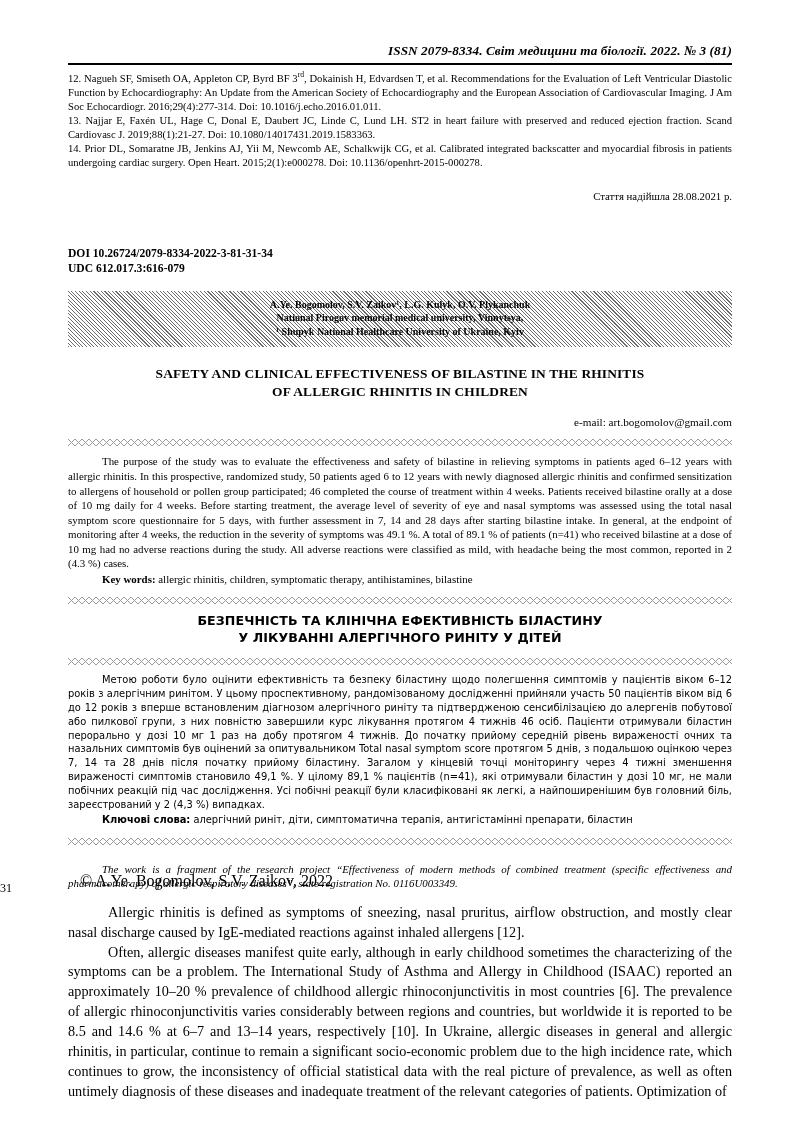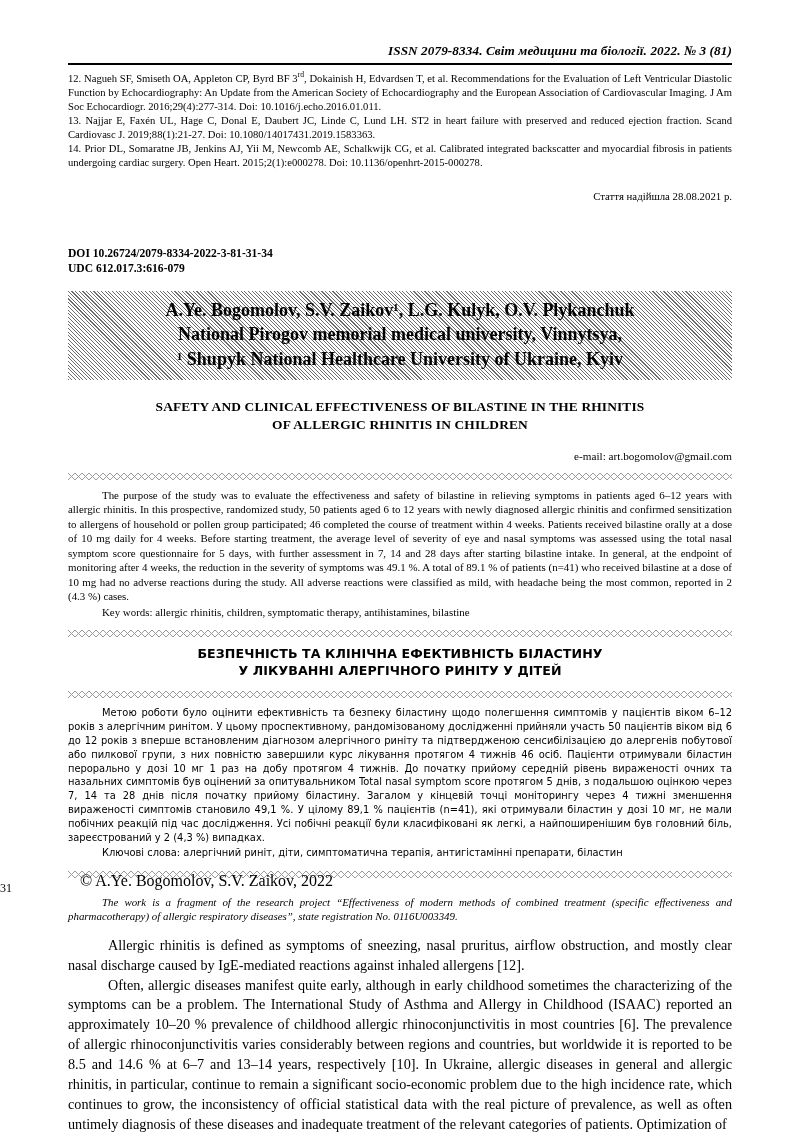--- a/index.html
+++ b/index.html
@@ -66,21 +66,21 @@
     line-height: 1.32;
   }
   .ids div { white-space: nowrap; }
 
   
   .authorband {
     margin-top: 14px;
     padding: 7px 0 8px 0;
     text-align: center;
     font-weight: bold;
-    font-size: 18px;
+    font-size: 10px;
     line-height: 1.38;
     background-color: #ffffff;
     background-image:
       repeating-linear-gradient(45deg,
         #6d6d6d 0px, #6d6d6d 0.8px,
         rgba(255,255,255,0) 0.8px, rgba(255,255,255,0) 2.6px);
   }
   .authorband .line { }
 
   
@@ -115,21 +115,21 @@
     font-size: 10.9px;
     line-height: 1.335;
     text-align: justify;
     margin-top: 8px;
   }
   .abstract p {
     margin: 0;
     text-indent: 34px;
   }
   .abstract .kw { text-indent: 34px; margin-top: 1px; }
-  .abstract .kw b { font-weight: normal; }
+  .abstract .kw b { font-weight: bold; }
 
   .abstract-ua {
     font-family: "DejaVu Sans", "Liberation Sans", sans-serif;
     font-size: 9.9px;
     line-height: 1.40;
   }
   .abstract-ua p { text-indent: 34px; }
 
   
   .authors-ua {

